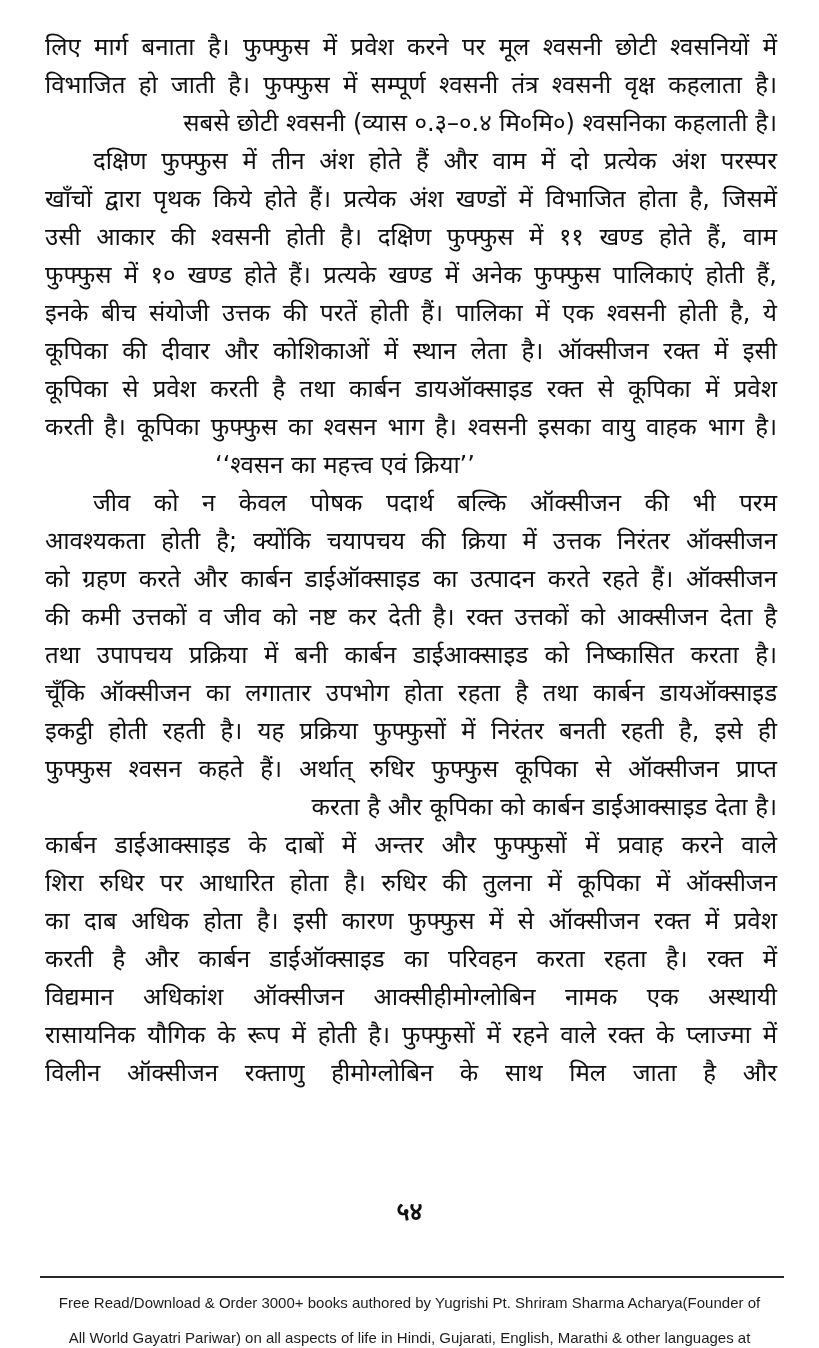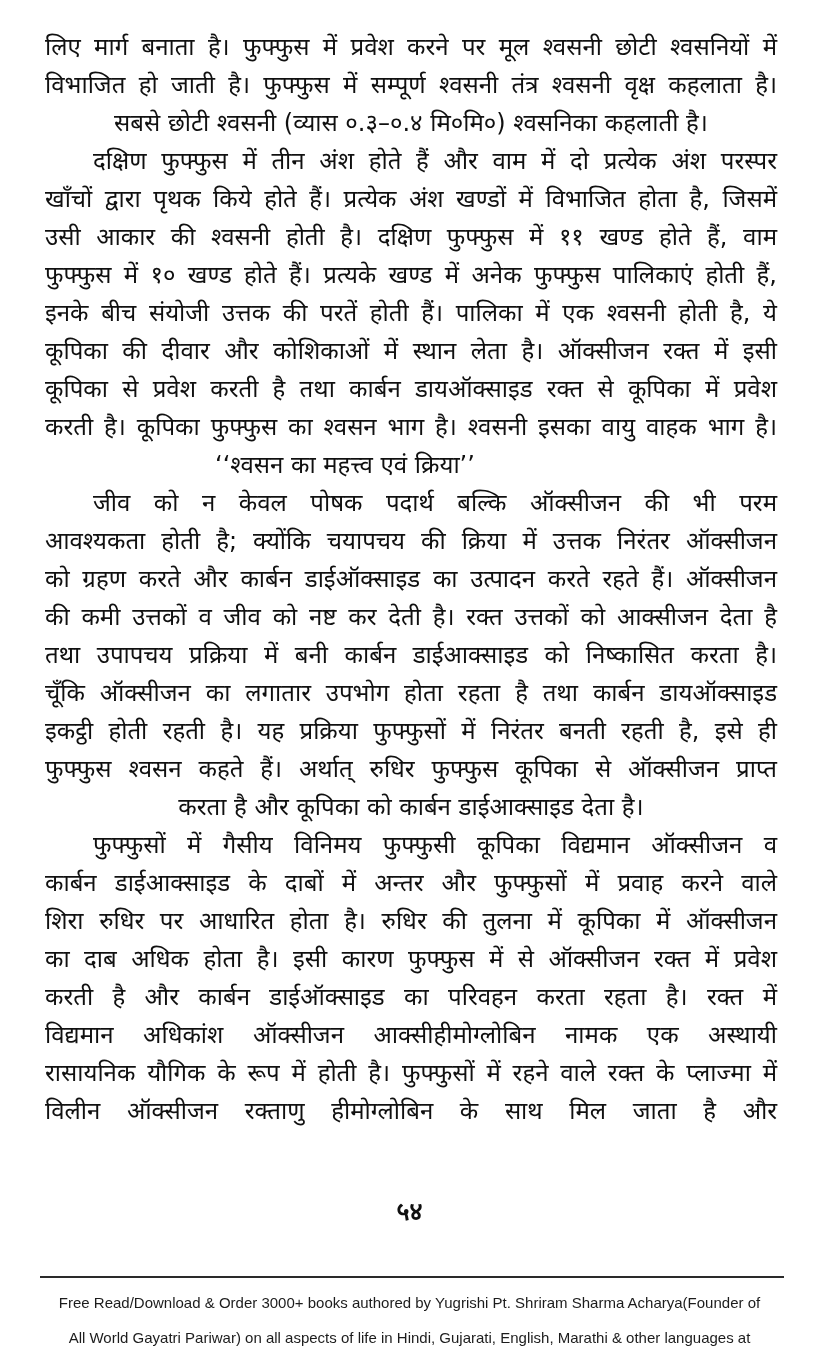--- a/index.html
+++ b/index.html
@@ -20,21 +20,21 @@
   .text-block {
     position: absolute;
     top: 28px;
     left: 45px;
     right: 42px;
     font-size: 24px;
     line-height: 38px;
   }
   .line {
     min-height: 38px;
-    text-align: center;
+    text-align: right;
     white-space: normal;
   }
   .line.justify {
     text-align: justify;
     text-align-last: justify;
   }
   .line.indent {
     text-indent: 48px;
   }
   .line.heading {
@@ -100,21 +100,20 @@
       <div class="line heading">‘‘श्वसन का महत्त्व एवं क्रिया’’</div>
       <div class="line indent justify">जीव को न केवल पोषक पदार्थ बल्कि ऑक्सीजन की भी परम</div>
       <div class="line justify">आवश्यकता होती है; क्योंकि चयापचय की क्रिया में उत्तक निरंतर ऑक्सीजन</div>
       <div class="line justify">को ग्रहण करते और कार्बन डाईऑक्साइड का उत्पादन करते रहते हैं। ऑक्सीजन</div>
       <div class="line justify">की कमी उत्तकों व जीव को नष्ट कर देती है। रक्त उत्तकों को आक्सीजन देता है</div>
       <div class="line justify">तथा उपापचय प्रक्रिया में बनी कार्बन डाईआक्साइड को निष्कासित करता है।</div>
       <div class="line justify">चूँकि ऑक्सीजन का लगातार उपभोग होता रहता है तथा कार्बन डायऑक्साइड</div>
       <div class="line justify">इकट्ठी होती रहती है। यह प्रक्रिया फुफ्फुसों में निरंतर बनती रहती है, इसे ही</div>
       <div class="line justify">फुफ्फुस श्वसन कहते हैं। अर्थात् रुधिर फुफ्फुस कूपिका से ऑक्सीजन प्राप्त</div>
       <div class="line">करता है और कूपिका को कार्बन डाईआक्साइड देता है।</div>
-      <div class="line indent justify">फुफ्फुसों में गैसीय विनिमय फुफ्फुसी कूपिका विद्यमान ऑक्सीजन व</div>
       <div class="line justify">कार्बन डाईआक्साइड के दाबों में अन्तर और फुफ्फुसों में प्रवाह करने वाले</div>
       <div class="line justify">शिरा रुधिर पर आधारित होता है। रुधिर की तुलना में कूपिका में ऑक्सीजन</div>
       <div class="line justify">का दाब अधिक होता है। इसी कारण फुफ्फुस में से ऑक्सीजन रक्त में प्रवेश</div>
       <div class="line justify">करती है और कार्बन डाईऑक्साइड का परिवहन करता रहता है। रक्त में</div>
       <div class="line justify">विद्यमान अधिकांश ऑक्सीजन आक्सीहीमोग्लोबिन नामक एक अस्थायी</div>
       <div class="line justify">रासायनिक यौगिक के रूप में होती है। फुफ्फुसों में रहने वाले रक्त के प्लाज्मा में</div>
       <div class="line justify">विलीन ऑक्सीजन रक्ताणु हीमोग्लोबिन के साथ मिल जाता है और</div>
     </div>
 
   <div class="page-number">५४</div>

